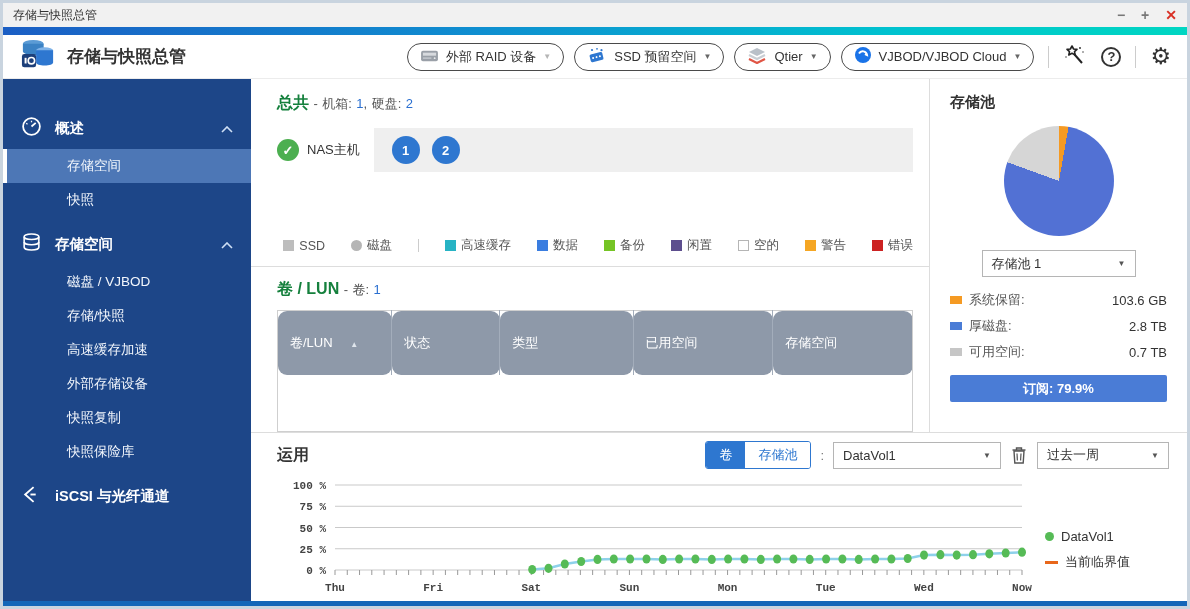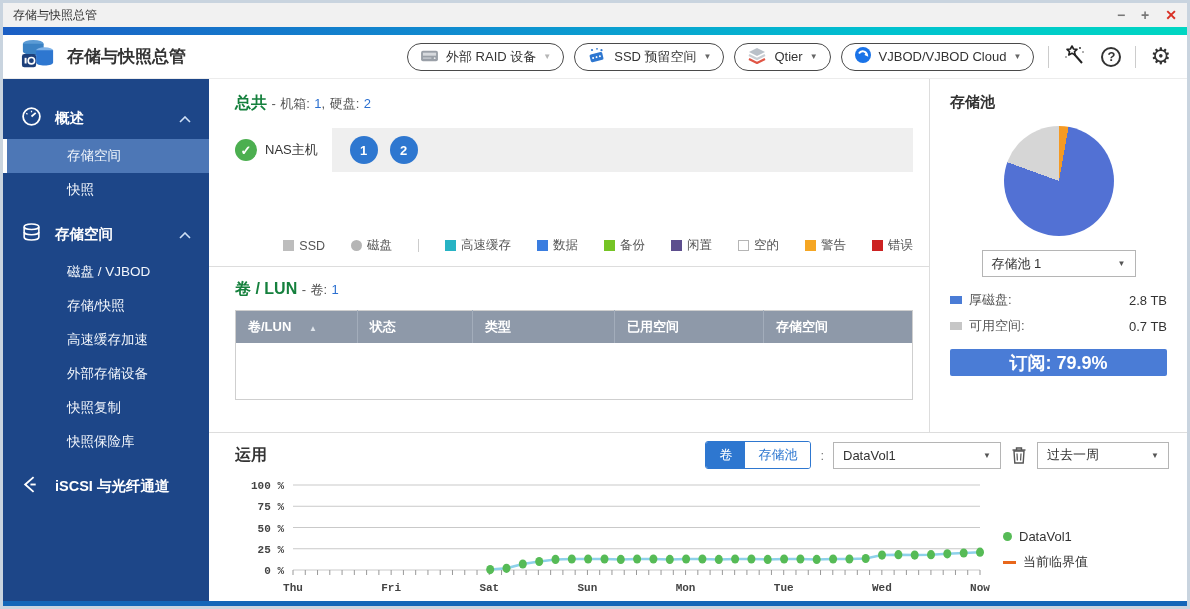--- a/index.html
+++ b/index.html
@@ -30,21 +30,21 @@
   .pill .caret.dim { color:#b5b5b5; }
   .hdr-icons { display:flex; align-items:center; gap:14px; margin-left:14px; }
   .vdiv { width:1px; height:22px; background:#ccc; }
   .help-circle { width:20px; height:20px; border:2px solid #333; border-radius:50%;
                  display:flex; align-items:center; justify-content:center;
                  font-size:13px; font-weight:bold; color:#333; cursor:pointer; }
   .gear { font-size:23px; color:#333; line-height:1; cursor:pointer; }
 
   
   .bodyrow { flex:1; display:flex; min-height:0; }
-  .sidebar { width:206px; flex:0 0 auto; background:#1d4688; color:#fff; padding-top:12px; overflow:hidden; }
+  .sidebar { width:248px; flex:0 0 auto; background:#1d4688; color:#fff; padding-top:22px; overflow:hidden; }
   .sb-group { display:flex; align-items:center; gap:13px; padding:9px 18px; font-size:14.5px;
               font-weight:bold; cursor:pointer; margin-top:6px; }
   .sb-group .sb-chev { margin-left:auto; }
   .sb-item { display:flex; align-items:center; padding:8px 0 8px 60px; font-size:13.5px;
              color:#f2f6fc; cursor:pointer; border-left:4px solid transparent; }
   .sb-item.selected { background:#4d77b6; border-left:4px solid #fff; }
 
   .main { flex:1; display:flex; flex-direction:column; min-width:0; background:#fff; }
   .toprow { height:354px; display:flex; flex:0 0 auto; border-bottom:1px solid #ddd; }
   .leftcol { flex:1; display:flex; flex-direction:column; min-width:0; }
@@ -70,22 +70,22 @@
   .lg-item { display:flex; align-items:center; gap:5px; }
   .sw { width:11px; height:11px; display:inline-block; }
   .sw.round { border-radius:50%; }
   .sw.outline { border:1px solid #b5b5b5; }
   .lg-div { width:1px; height:13px; background:#ccc; }
 
   
   .volumes { flex:1; padding:12px 0 0 26px; }
   .vol-table { width:calc(100% - 16px); border-collapse:collapse; table-layout:fixed;
                margin-top:10px; border:1px solid #cfcfcf; }
-  .vol-table th { background:#8e99a9; color:#fff; font-weight:bold; text-align:left;
-                  font-size:13px; padding:7px 12px; border-right:1px solid #a3adbb; }
+  .vol-table th { background:#8e99a9; color:#fff; font-weight:normal; text-align:left;
+                  font-size:13px; padding:23px 12px; border-right:1px solid #a3adbb;border-radius:9px; }
   .vol-table th:last-child { border-right:none; }
   .vol-table td { font-size:13px; color:#333; padding:8px 12px; border-right:1px solid #e6e6e6;
                   border-bottom:1px solid #e6e6e6; }
   .vol-table td:last-child { border-right:none; }
   .vol-table .filler td { height:56px; border-right:none; border-bottom:none; }
   .sort-caret { font-size:8px; color:#dfe5ec; margin-left:14px; }
   .status-cell { display:flex; align-items:center; gap:7px; }
   .check-sm { width:18px; height:18px; border-radius:50%; background:#4caf50; color:#fff;
               display:flex; align-items:center; justify-content:center; font-size:11px; font-weight:bold; }
 
@@ -94,21 +94,21 @@
   .pool-title { font-size:15px; font-weight:bold; color:#333; }
   .pie { width:110px; height:110px; border-radius:50%; margin:14px auto 14px; }
   .pool-select { width:154px; margin:0 auto; border:1px solid #b5b5b5; height:27px;
                  display:flex; align-items:center; justify-content:space-between;
                  padding:0 9px; font-size:13px; color:#333; cursor:pointer; background:#fff; }
   .pool-select .caret { font-size:8px; color:#555; }
   .stats { margin-top:14px; }
   .stat { display:flex; align-items:center; gap:7px; font-size:13px; color:#555; margin:8px 0; }
   .stat .bar { width:12px; height:8px; flex:0 0 auto; }
   .stat .val { margin-left:auto; color:#333; }
-  .subbar { height:27px; background:#4a7cd6; border-radius:2px; color:#fff; font-size:18px;
+  .subbar { height:27px; background:#4a7cd6; border-radius:2px; color:#fff; font-size:13px;
             font-weight:bold; display:flex; align-items:center; justify-content:center; margin-top:14px; }
 
   
   .usage { flex:1; padding:8px 18px 0 26px; display:flex; flex-direction:column; min-height:0; }
   .usage-head { display:flex; align-items:center; flex:0 0 auto; }
   .usage-title { font-size:16px; font-weight:bold; color:#333; }
   .usage-ctrls { margin-left:auto; display:flex; align-items:center; gap:9px; }
   .toggle { display:flex; border:1px solid #2e77d0; border-radius:3px; overflow:hidden; }
   .toggle .opt { padding:4px 13px; font-size:13px; cursor:pointer; }
   .opt.active { background:#2e77d0; color:#fff; }
@@ -403,20 +403,25 @@
         </div>
 
         <section class="rightpanel">
           <div class="pool-title">存储池</div>
           <div class="pie" style="background: conic-gradient(rgb(245, 154, 35) 0deg, rgb(245, 154, 35) 10deg, rgb(82, 113, 212) 10deg, rgb(82, 113, 212) 290deg, rgb(214, 214, 214) 290deg, rgb(214, 214, 214) 360deg);"></div>
           <div class="pool-select">
             <span>存储池 1</span>
             <span class="caret">▼</span>
           </div>
           <div class="stats">
+            <div class="stat">
+              <span class="bar" style="background: rgb(245, 154, 35);"></span>
+              <span>系统保留:</span>
+              <span class="val">103.6 GB</span>
+            </div>
             <div class="stat">
               <span class="bar" style="background: rgb(74, 124, 214);"></span>
               <span>厚磁盘:</span>
               <span class="val">2.8 TB</span>
             </div>
             <div class="stat">
               <span class="bar" style="background: rgb(198, 198, 198);"></span>
               <span>可用空间:</span>
               <span class="val">0.7 TB</span>
             </div>

